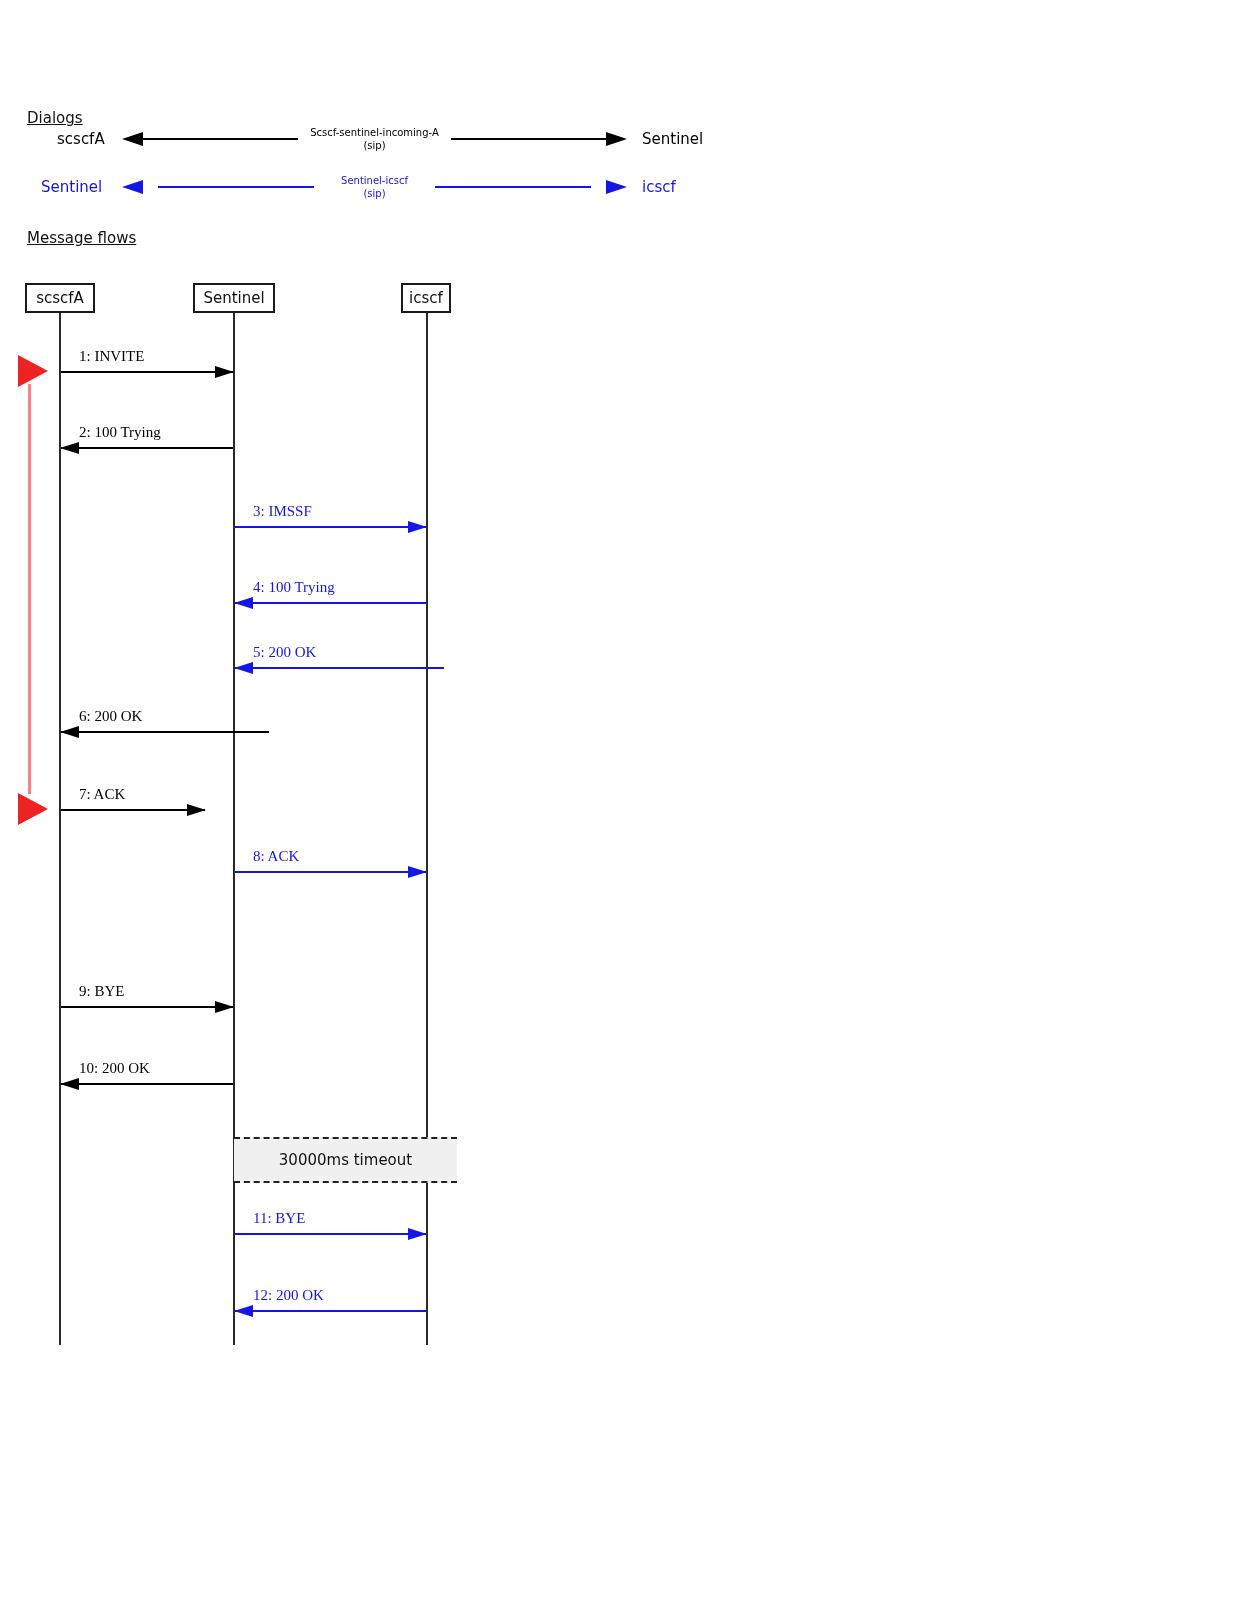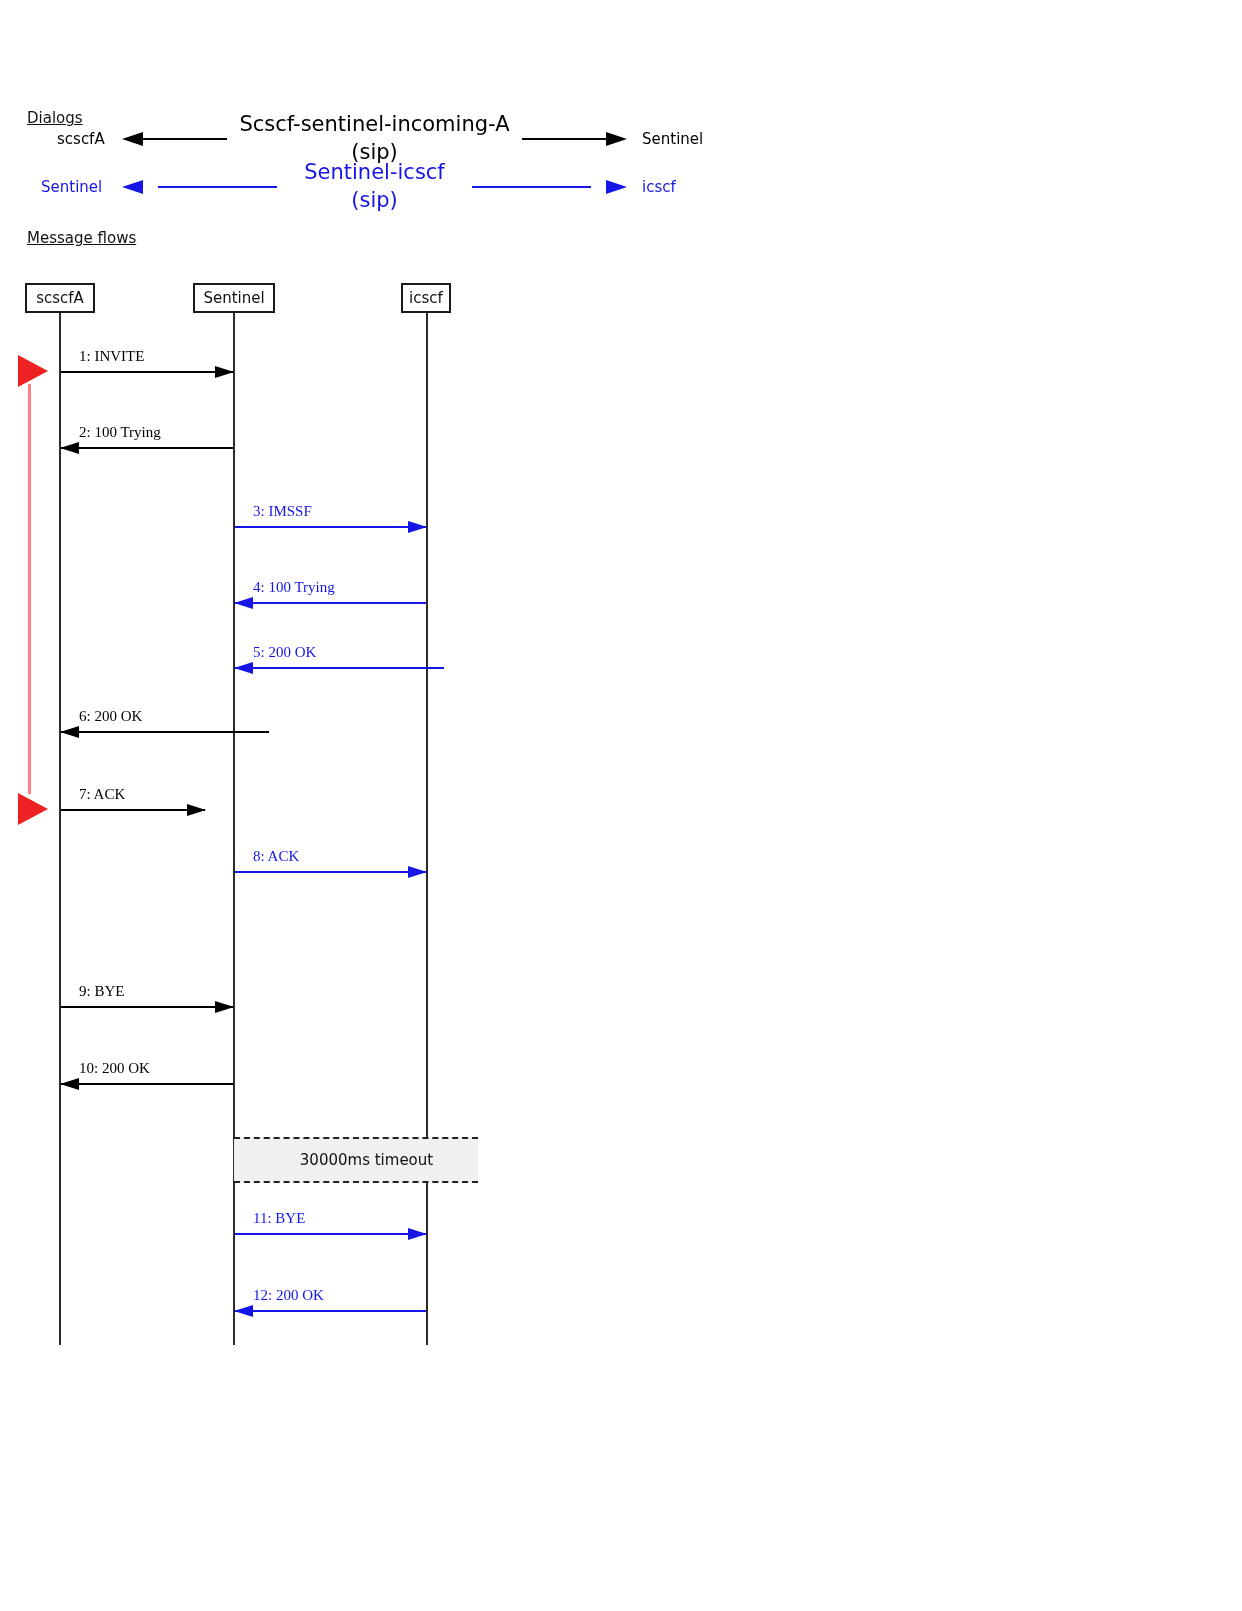--- a/index.html
+++ b/index.html
@@ -34,21 +34,21 @@
   .dialog-row .dline{flex:1;height:2px;background:currentColor;}
   .dialog-row .dhead-left{
     width:0;height:0;border-top:7px solid transparent;border-bottom:7px solid transparent;
     border-right:21px solid;
   }
   .dialog-row .dhead-right{
     width:0;height:0;border-top:7px solid transparent;border-bottom:7px solid transparent;
     border-left:21px solid;
   }
   .dialog-row .dlabel{
-    padding:0 12px;text-align:center;font-size:21px;line-height:1.32;white-space:nowrap;
+    padding:0 12px;text-align:center;font-size:10px;line-height:1.32;white-space:nowrap;
   }
   .endpoint{position:absolute;font-size:15px;white-space:nowrap;}
   .c-black{color:#000000;}
   .c-blue{color:var(--blue-flow,#1515e6);}
   
   .participant{
     position:absolute;height:30px;border:2px solid #1a1a1a;background:#ffffff;
     display:flex;align-items:center;justify-content:center;
     font-size:15px;box-sizing:border-box;color:#111;
   }
@@ -181,21 +181,21 @@
     <span class="line"></span>
       <span class="head"></span>
   </div>
 
   <div class="msg dir-left c-black" style="left:61px;top:1049px;width:172px;">
     <span class="mlabel">10: 200 OK</span>
     <span class="line"></span>
       <span class="head"></span>
   </div>
 
-  <div class="timer" style="left:234px;top:1137px;width:223px;padding-left:21px;">
+  <div class="timer" style="left:234px;top:1137px;width:223px;">
     <span>30000ms timeout</span>
   </div>
 
   <div class="msg dir-right c-blue" style="left:235px;top:1199px;width:191px;">
     <span class="mlabel">11: BYE</span>
     <span class="line"></span>
       <span class="head"></span>
   </div>
 
   <div class="msg dir-left c-blue" style="left:235px;top:1276px;width:191px;">

